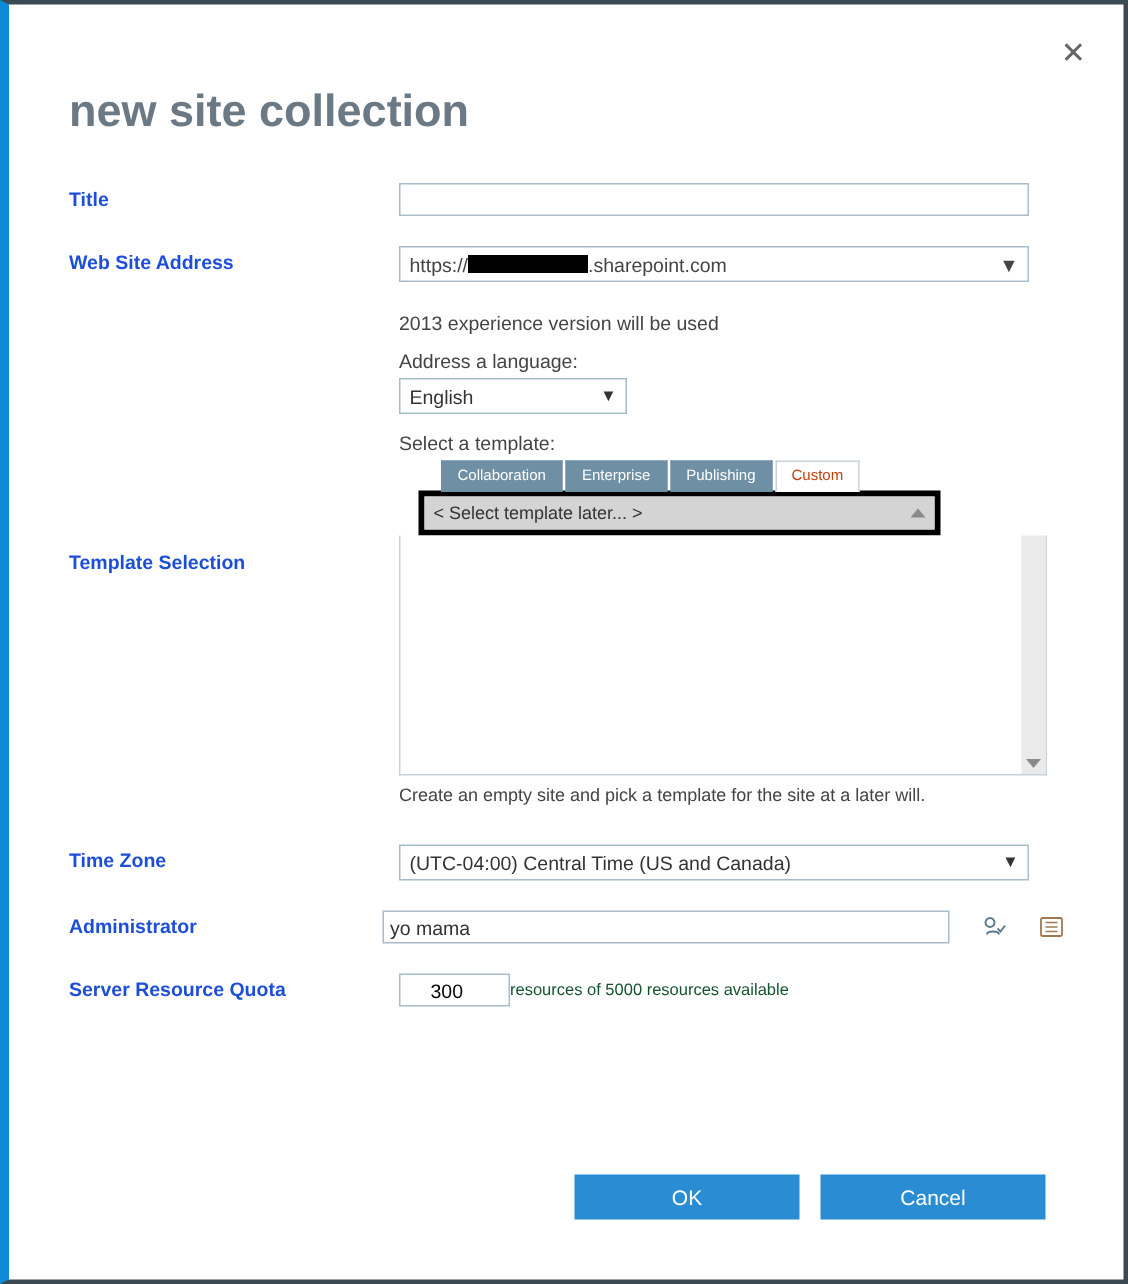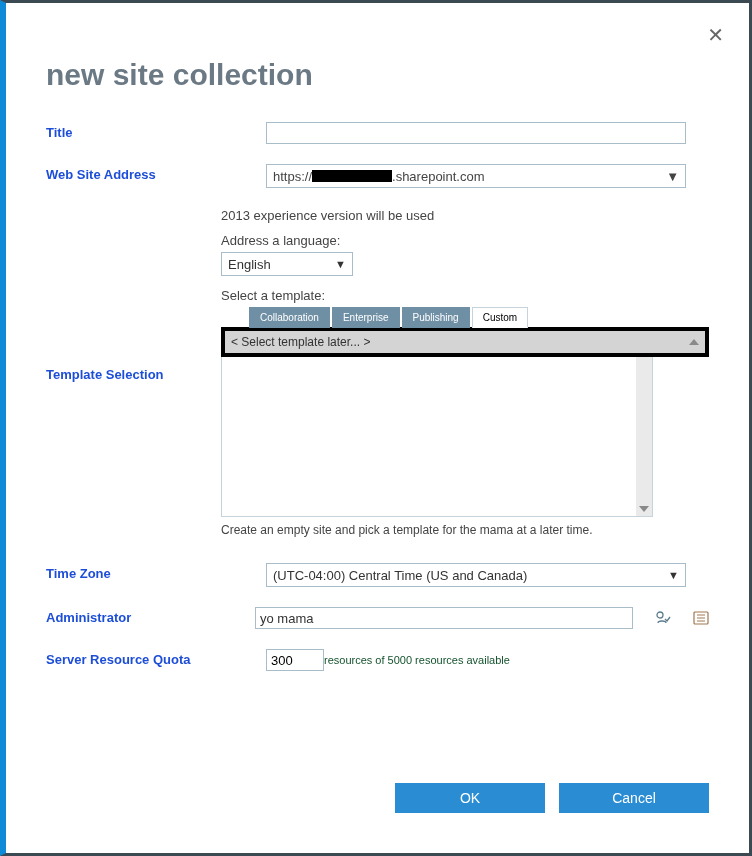--- a/index.html
+++ b/index.html
@@ -66,21 +66,21 @@
     font-size: 13px;
     display: flex;
     align-items: center;
     justify-content: space-between;
     background: #fff;
     cursor: pointer;
     color: #333;
   }
   .pseudo-select .caret { font-size: 11px; }
   .pseudo-select.lang {
-    width: 132px;
+    width: 152px;
   }
   .field-text {
     font-size: 13px;
     color: #444;
     margin-bottom: 10px;
   }
   .tabs {
     display: flex;
     font-size: 10px;
     margin-top: 4px;
@@ -90,30 +90,31 @@
     padding: 4px 10px;
     background: #6f8fa5;
     color: #fff;
     border: 1px solid #6f8fa5;
     border-bottom: none;
     margin-right: 2px;
     cursor: pointer;
   }
   .tab.active {
     background: #fff;
-    color: #000000;
+    color: #c2410c;
     border: 1px solid #c7d3da;
     border-bottom: 1px solid #fff;
     position: relative;
     z-index: 2;
   }
   .template-list-wrap {
     border: 4px solid #000;
-    width: 488px;
+    width: 348px;
     margin-top: -1px;
+    margin-left: 13px;
   }
   .template-list {
     width: 100%;
     height: 22px;
     background: #d4d4d4;
     color: #333;
     font-size: 12px;
     display: flex;
     align-items: center;
     justify-content: space-between;
@@ -174,37 +175,37 @@
     color: #333;
   }
   .icon-btn {
     width: 16px;
     height: 16px;
     cursor: pointer;
     display: inline-block;
     color: #5b7a8c;
   }
   .quota-input {
-    width: 58px;
+    width: 74px;
     height: 22px;
     border: 1px solid #a8bdc9;
-    padding: 1px 4px;
+    padding: 1px 20px;
     font-size: 13px;
     font-family: inherit;
     text-align: left;
   }
   .quota-text {
     font-size: 11px;
     color: #14532d;
     margin-left: 0;
   }
   .button-row {
     position: absolute;
     bottom: 40px;
-    right: 40px;
+    right: 52px;
     display: flex;
     gap: 14px;
     margin-left: 34px;
   }
   .btn {
     width: 150px;
     height: 30px;
     background: #2a8dd4;
     color: #fff;
     border: none;
@@ -289,21 +290,21 @@
           <div class="template-list">
             <span>&lt; Select template later... &gt;</span>
             <span class="arrow-up"></span>
           </div>
         </div>
         <div class="template-body">
           <div class="scrollbar">
             <div class="down-arrow"></div>
           </div>
         </div>
-        <div class="template-desc">Create an empty site and pick a template for the mama at a later time.</div>
+        <div class="template-desc">Create an empty site and pick a template for the site at a later will.</div>
       </div>
     </div>
 
     <div class="form-row">
       <div class="label-col">Time Zone</div>
       <div class="field-col">
         <div class="pseudo-select">
           <span>(UTC-04:00) Central Time (US and Canada)</span>
           <span class="caret">▼</span>
         </div>

